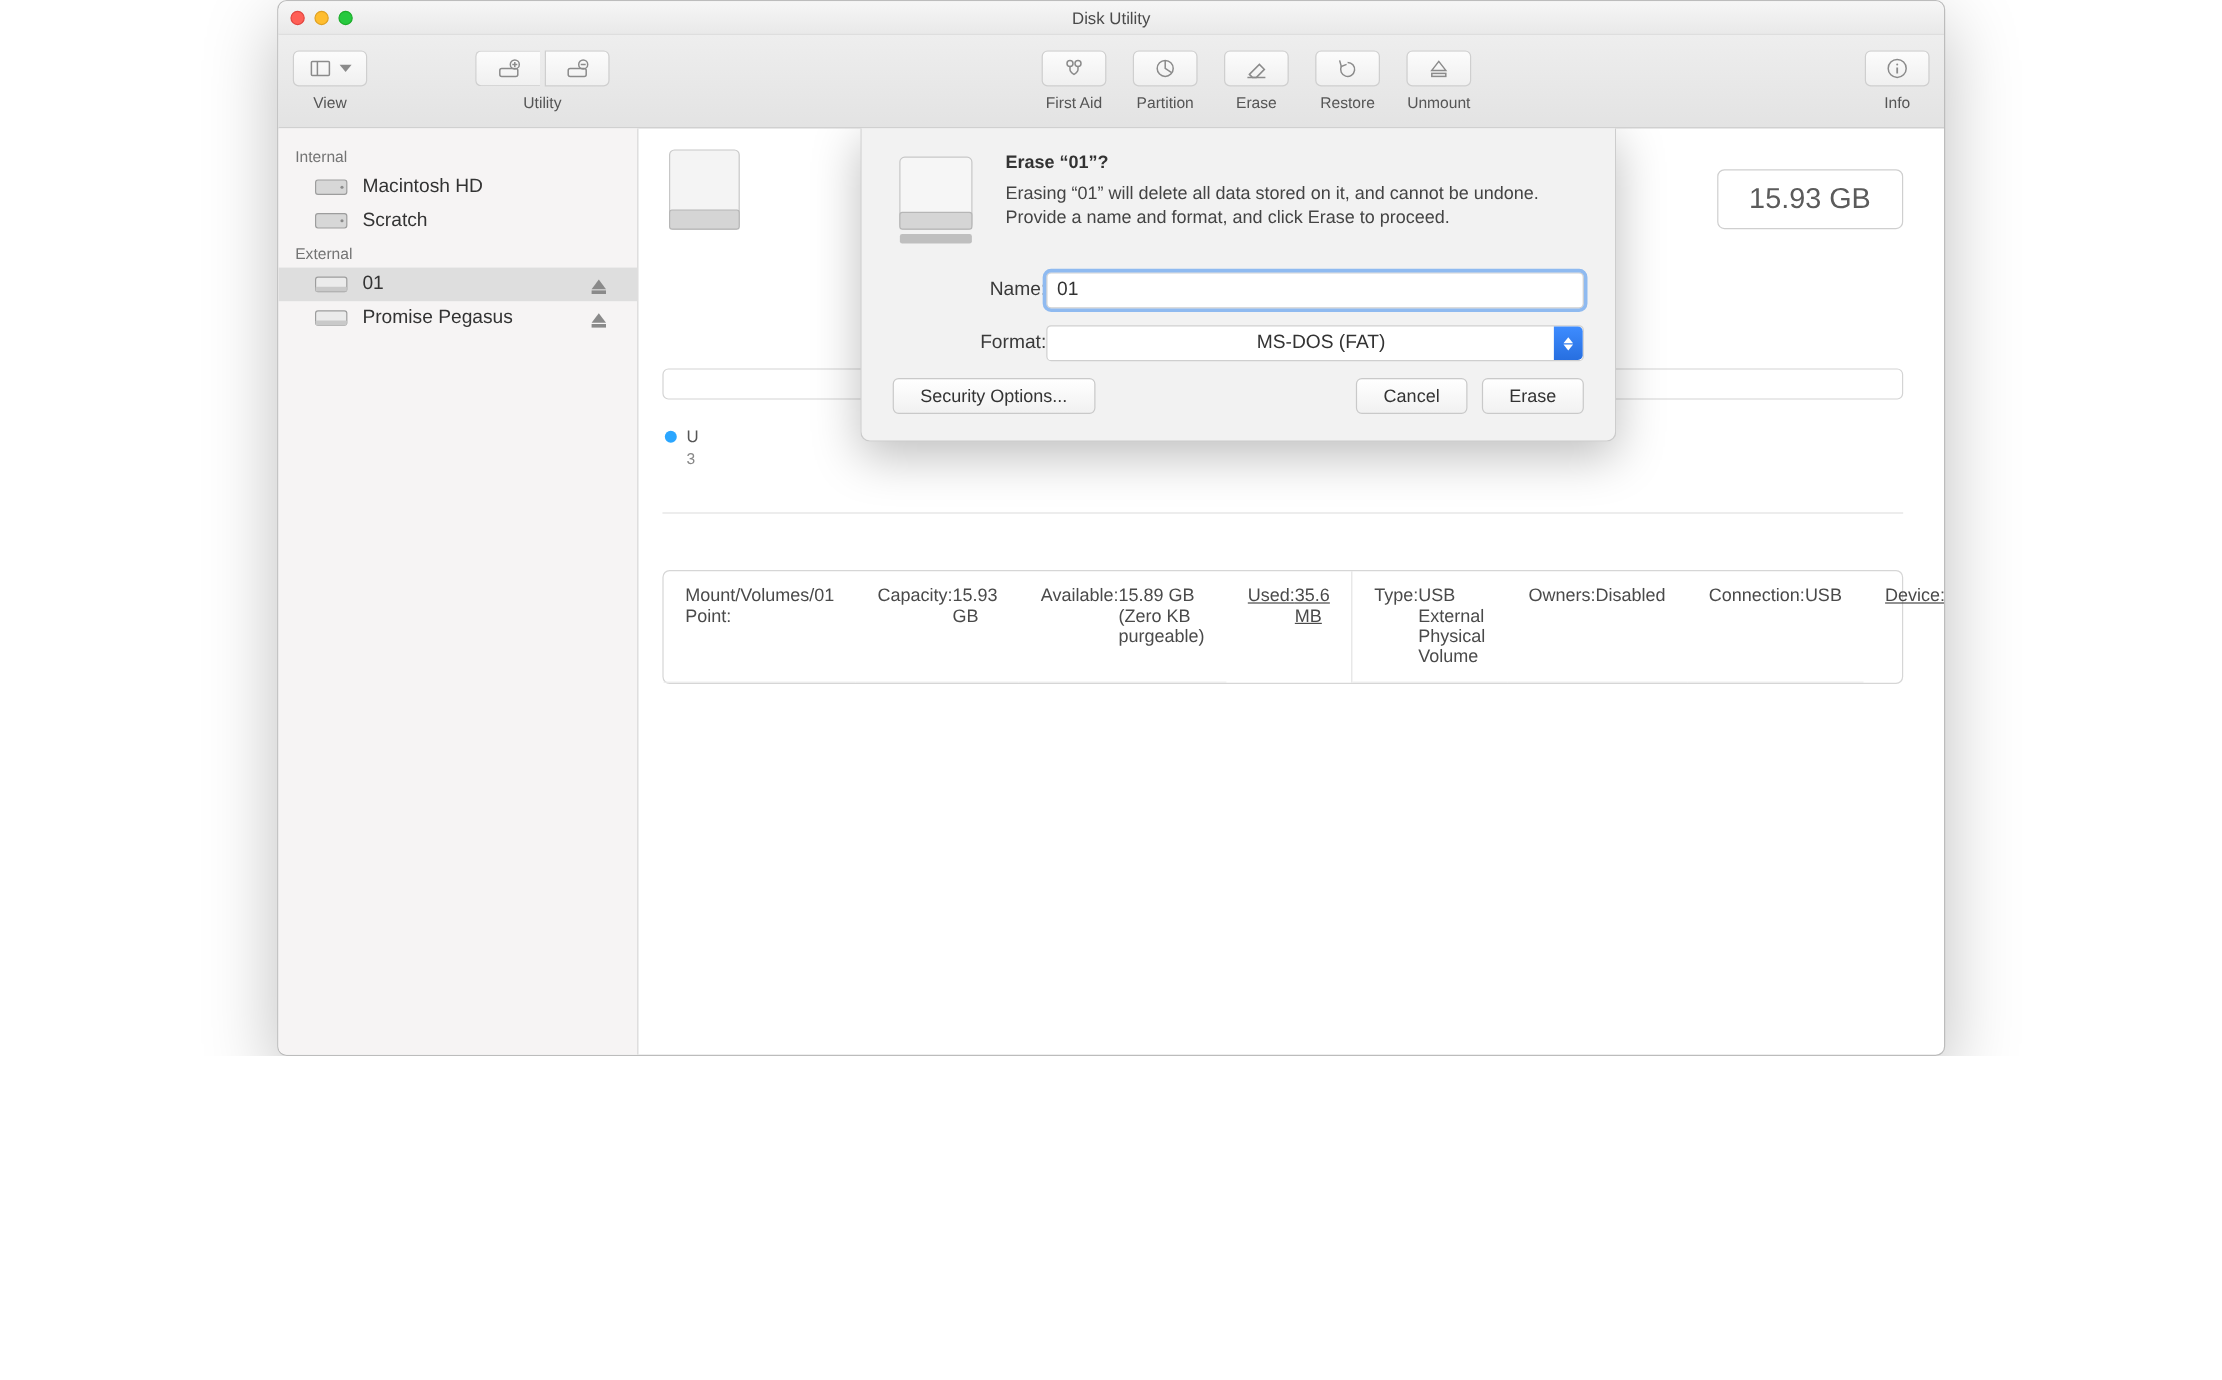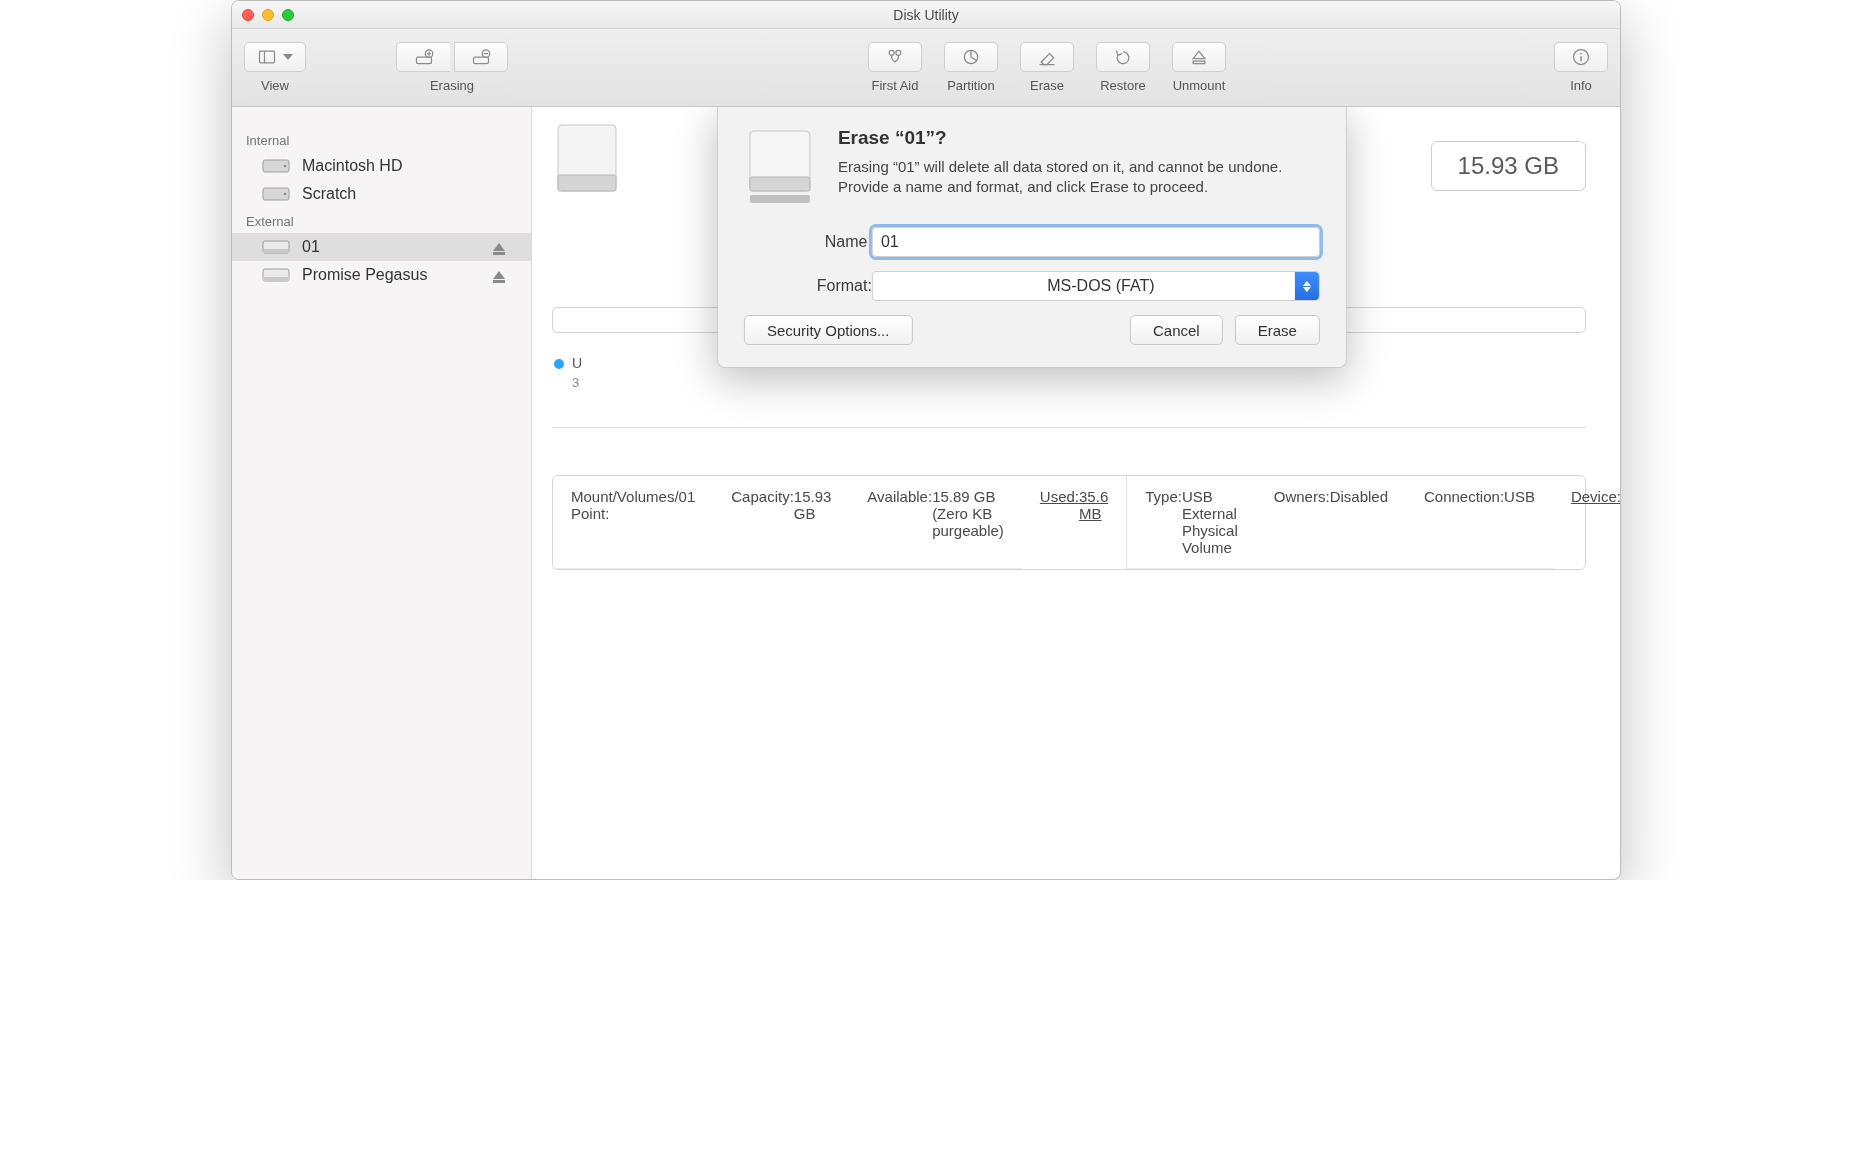--- a/index.html
+++ b/index.html
@@ -72,21 +72,21 @@
   .toolbar-center { display:flex; gap:22px;margin-left:32px; }
   .ticon { width:20px; height:20px; fill:#8b8b8b; stroke:#8b8b8b; }
   
   .content {
     flex:1; display:flex; min-height:0;
   }
   .sidebar {
     width: 300px;
     background:#f6f4f4;
     border-right:1px solid #d9d9d9;
-    padding-top:20px;
+    padding-top:10px;
     flex-shrink:0;
   }
   .side-section { font-size:13px; color:#747474; padding:6px 14px 4px; font-weight:400;}
   .side-item {
     display:flex; align-items:center; gap:12px;
     padding:5px 14px 5px 30px;
     font-size:16px; color:#333;
     cursor:pointer;
   }
   .side-item.selected {
@@ -160,21 +160,21 @@
     background:#f2f2f2;
     border:1px solid #cacaca;
     border-top:none;
     border-bottom-left-radius:8px;
     border-bottom-right-radius:8px;
     box-shadow:0 12px 40px rgba(0,0,0,0.25);
     padding:22px 26px 22px 26px;
   }
   .sheet-head { display:flex; gap:22px; }
   .sheet-icon { width:72px; height:80px; flex-shrink:0; }
-  .sheet-title { font-weight:700; font-size:19px; color:#333; margin-bottom:8px; }
+  .sheet-title { font-weight:700; font-size:15px; color:#333; margin-bottom:8px; }
   .sheet-msg { font-size:15px; color:#444; line-height:1.35; }
   .sheet-form { margin-top:20px; }
   .frow { display:flex; align-items:center; margin-bottom:14px; }
   .flabel { width:128px; text-align:right; font-size:16px; color:#3a3a3a; }
   .finput {
     flex:1; height:30px;
     border:1px solid #cfcfcf; border-radius:4px;
     padding:3px 8px; font-size:16px; color:#333;
     background:#fff;
     outline:3px solid #8fbaf0;
@@ -243,21 +243,21 @@
             </svg>
         </div>
         <div class="tbtn seg-right">
           <svg class="ticon" viewBox="0 0 24 24">
               <rect x="3" y="12" width="18" height="8" rx="2" fill="none" stroke-width="1.5"></rect>
               <circle cx="18" cy="8" r="4.5" fill="none" stroke-width="1.5"></circle>
               <line x1="15.5" y1="8" x2="20.5" y2="8" stroke-width="1.5"></line>
             </svg>
         </div>
       </div>
-      <div class="tlabel">Erasing</div>
+      <div class="tlabel">Utility</div>
     </div>
 
     <div class="tspacer"></div>
 
     <div class="toolbar-center">
       <div class="tgroup">
           <div class="tbtn">
         <svg class="ticon" viewBox="0 0 24 24">
               <circle cx="8" cy="7" r="3" fill="none" stroke-width="1.5"></circle>
               <circle cx="16" cy="7" r="3" fill="none" stroke-width="1.5"></circle>

